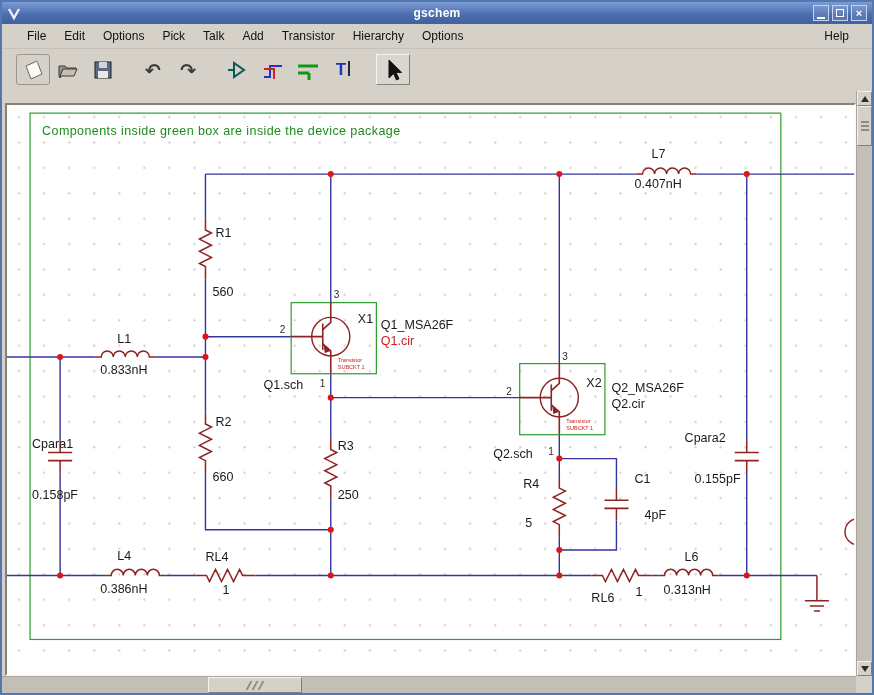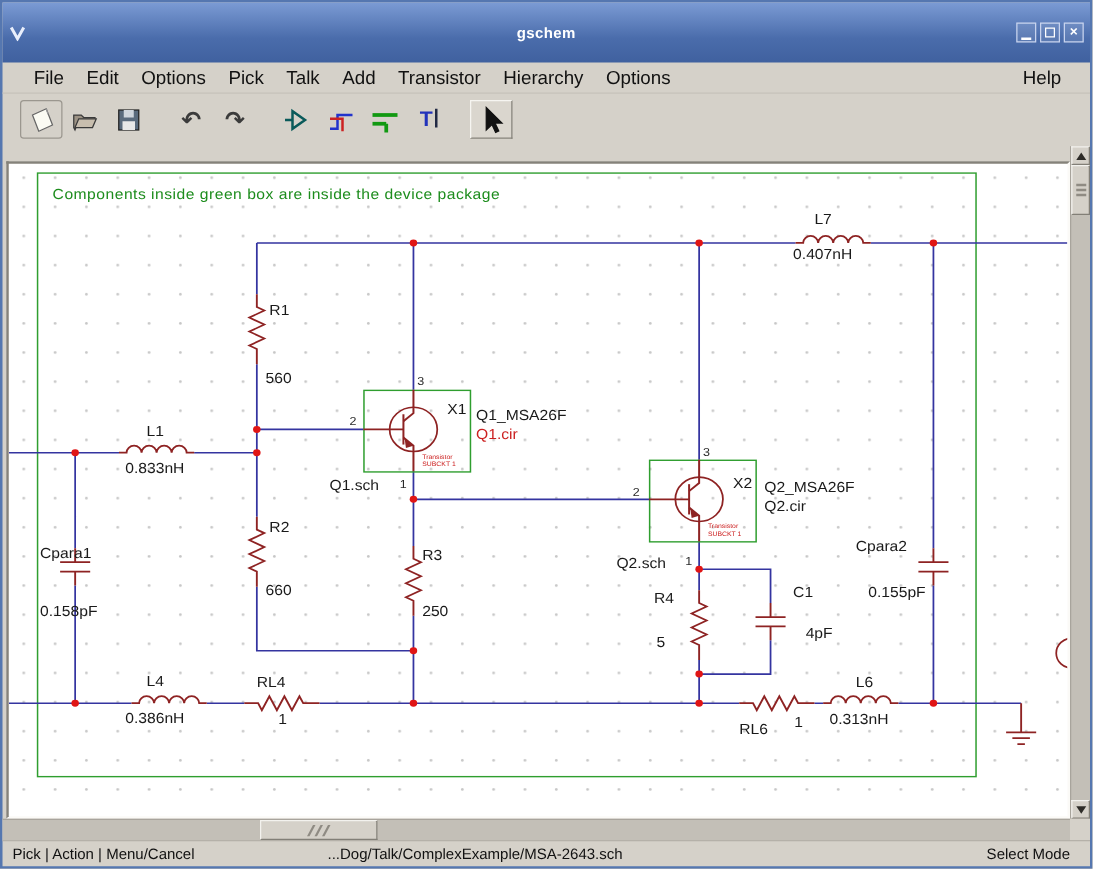--- a/index.html
+++ b/index.html
@@ -2,31 +2,31 @@
 <html><head>
 <meta charset="utf-8">
 <style>
   * { margin:0; padding:0; box-sizing:border-box; }
   html,body { width:874px; height:695px; }
   body { font-family:"Liberation Sans","DejaVu Sans",sans-serif; background:#9a9a9a; }
 
   .window { width:874px; height:695px; border:2px solid #5577b0; display:flex; flex-direction:column; background:#d5d1c9; }
 
   
-  .titlebar { flex:0 0 22px; background:linear-gradient(180deg,#7b9bd4,#4a6cab 60%,#40619f); display:flex; align-items:center; position:relative; padding:16px 5px; }
+  .titlebar { flex:0 0 22px; background:linear-gradient(180deg,#7b9bd4,#4a6cab 60%,#40619f); display:flex; align-items:center; position:relative; padding:0 5px; }
   .title { position:absolute; left:0; right:0; text-align:center; color:#ffffff; font-weight:bold; font-size:12px; letter-spacing:0.3px; }
   .win-icon { width:16px; height:16px; z-index:1; display:flex; align-items:center; }
   .controls { margin-left:auto; display:flex; gap:3px; z-index:1; }
   .wbtn { width:16px; height:16px; border:1px solid #c7d3ee; background:rgba(255,255,255,0.10); display:flex; align-items:center; justify-content:center; color:#fff; font-size:11px; line-height:1; cursor:default; }
   .min-glyph { width:8px; height:2px; background:#fff; margin-top:9px; }
   .max-glyph { width:8px; height:8px; border:1.5px solid #fff; }
   .close-glyph { font-weight:bold; }
 
   
-  .menubar { flex:0 0 25px; display:flex; align-items:center; padding-left:16px; font-size:15px; color:#111; border-bottom:1px solid #c6c2ba; }
+  .menubar { flex:0 0 25px; display:flex; align-items:center; padding-left:16px; font-size:12px; color:#111; border-bottom:1px solid #c6c2ba; }
   .menu-item { padding:2px 9px; }
   .menu-help { margin-left:auto; margin-right:14px;text-align:center; }
 
   
   .toolbar { flex:0 0 41px; display:flex; align-items:center; padding-left:14px; }
   .tbtn { width:34px; height:31px; display:flex; align-items:center; justify-content:center; margin-right:1px; }
   .tbtn.framed { border:1px solid; border-color:#f6f5f1 #85827a #85827a #f6f5f1; background:#dad6ce; }
   .tbtn.focus-ring { border:1px solid #9b978f; border-radius:3px; }
   .tb-gap { width:15px; }
   .glyph-btn { font-size:19px; font-weight:bold; color:#3b3b3b; font-family:"DejaVu Sans",sans-serif; }
@@ -311,19 +311,14 @@
     <div class="h-trough">
       <span class="h-thumb">
         <span class="grip"></span>
         <span class="grip"></span>
         <span class="grip"></span>
       </span>
     </div>
     <div class="corner"></div>
   </div>
 
-  <div class="statusbar">
-    <span class="sb-left">Pick | Action | Menu/Cancel</span>
-    <span class="sb-file">...Dog/Talk/ComplexExample/MSA-2643.sch</span>
-    <span class="sb-mode">Select Mode</span>
-  </div>
 
 </div>
 
 </body></html>

